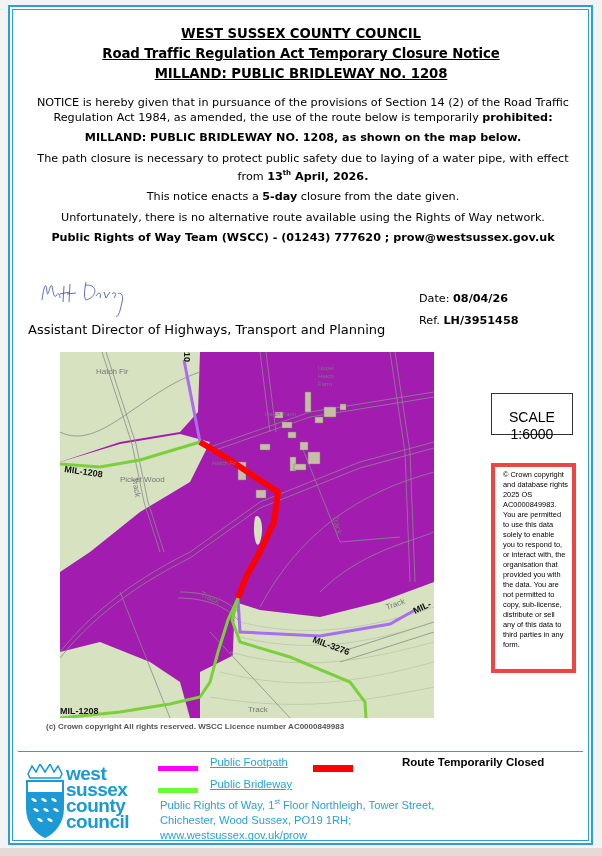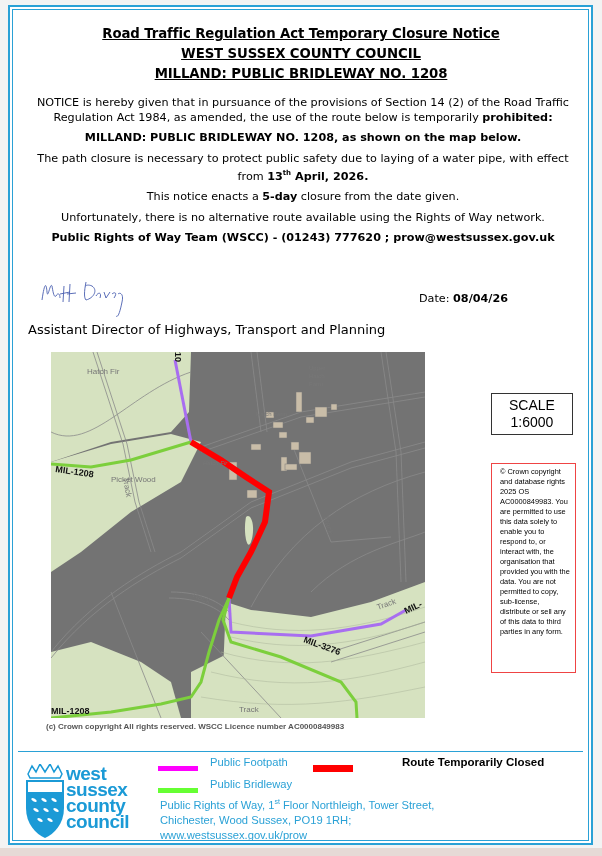--- a/index.html
+++ b/index.html
@@ -24,81 +24,82 @@
     .header div {
       font-weight: bold; font-size: 13.3px; text-decoration: underline; line-height: 20px;
       letter-spacing: -0.1px;
     }
     .body-text { position: absolute; left: 28px; top: 96px; width: 550px; font-size: 11.2px; line-height: 14.5px; }
     .body-text p { margin: 0 0 6px 0; text-align: center; }
     .bold { font-weight: bold; }
     .signature { position: absolute; left: 38px; top: 272px; width: 130px; height: 50px; }
     .date-block { position: absolute; left: 419px; top: 288px; font-size: 11.2px; line-height: 22px; }
     .assistant { position: absolute; left: 28px; top: 322px; font-size: 13px; }
-    .map { position: absolute; left: 51px; top: 352px; width: 374px; height: 366px; overflow: hidden; background: #737373; }
+    .map { position: absolute; left: 60px; top: 352px; width: 374px; height: 366px; overflow: hidden; background: #a21caf; }
     .map svg { display: block; }
     .map-credit {
       position: absolute; left: 46px; top: 722px; width: 374px; text-align: left;
       font-family: "Liberation Sans", sans-serif; font-size: 8px; font-weight: bold; color: #555;
     }
     .scale-box {
       position: absolute; left: 491px; top: 393px; width: 82px; height: 42px;
       border: 1px solid #333; text-align: center;
-      font-family: "Liberation Sans", sans-serif; font-size: 14px; line-height: 17px; padding-top: 3px;
+      font-family: "Liberation Sans", sans-serif; font-size: 14px; line-height: 17px; padding-top: 15px;
       box-sizing: border-box;
     }
     .copyright-box {
       position: absolute; left: 491px; top: 463px; width: 85px; height: 210px;
-      border: 1px solid #ef4444; padding: 3px 4px 3px 8px; box-sizing: border-box;
+      border: 4px solid #ef4444; padding: 3px 4px 3px 8px; box-sizing: border-box;
       font-family: "Liberation Sans", sans-serif; font-size: 7.4px; line-height: 10px;
     }
     .divider { position: absolute; left: 18px; top: 751px; width: 565px; height: 1px; background: #2aa1d6; }
     .legend-swatch { position: absolute; height: 5px; }
-    .legend-label { position: absolute; font-family: "Liberation Sans", sans-serif; font-size: 11.2px; color: #2aa1d6; }
+    .legend-label { position: absolute; font-family: "Liberation Sans", sans-serif; font-size: 11.2px; color: #2aa1d6; text-decoration: underline; }
     .legend-closed { position: absolute; font-family: "Liberation Sans", sans-serif; font-size: 11.5px; font-weight: bold; color: #000; padding-left: 28px; }
     .address {
       position: absolute; left: 160px; top: 794px; width: 330px;
       font-family: "Liberation Sans", sans-serif; font-size: 11.2px; line-height: 15px; color: #2aa1d6;
     }
     .address sup { font-size: 7px; }
     .logo { position: absolute; left: 24px; top: 764px; width: 120px; height: 76px; }
     .logo-text {
       position: absolute; left: 42px; top: 2px; font-family: "Liberation Sans", sans-serif;
       font-weight: bold; color: #1b9ad6; font-size: 19px; line-height: 16px; letter-spacing: -0.5px;
     }
   </style>
 </head>
 <body>
 
 <div class="page-border"></div>
 <div class="bottom-strip"></div>
 
 <div class="header">
+  <div>WEST SUSSEX COUNTY COUNCIL</div>
   <div>Road Traffic Regulation Act Temporary Closure Notice</div>
-  <div>WEST SUSSEX COUNTY COUNCIL</div>
   <div>MILLAND: PUBLIC BRIDLEWAY NO. 1208</div>
 </div>
 
 <div class="body-text">
   <p><span>NOTICE is hereby given that in pursuance of the provisions of Section 14 (2) of the Road Traffic Regulation Act 1984, as amended, the use of the route below is temporarily </span><span class="bold">prohibited:</span></p>
   <p class="bold">MILLAND: PUBLIC BRIDLEWAY NO. 1208, as shown on the map below.</p>
   <p><span>The path closure is necessary to protect public safety due to laying of a water pipe, with effect from </span><span class="bold"><span>13</span><sup style="font-size:7px">th</sup><span> April, 2026.</span></span></p>
   <p><span>This notice enacts a </span><span class="bold">5-day</span><span> closure from the date given.</span></p>
   <p>Unfortunately, there is no alternative route available using the Rights of Way network.</p>
   <p class="bold">Public Rights of Way Team (WSCC) - (01243) 777620 ; prow@westsussex.gov.uk</p>
 </div>
 
 <div class="signature">
   <svg width="130" height="50" viewBox="0 0 130 50">
     <path d="M4 28 C6 14 8 8 9 20 C10 28 12 10 14 14 C15 20 16 26 18 24 C20 20 22 22 22 26 M26 14 L25 30 M22 22 L32 20 M32 12 L31 30 M29 22 L38 21 M48 10 C46 20 46 26 48 28 C56 26 60 18 54 14 C50 12 46 14 48 14 M58 24 C60 20 64 20 62 26 M66 20 L68 26 L72 20 M74 22 C76 20 80 20 76 26 M80 22 C82 20 86 22 84 30 C82 40 80 46 78 44" fill="none" stroke="#4a5fb0" stroke-width="0.9"></path>
   </svg>
 </div>
 
 <div class="date-block">
   <div><span>Date: </span><b>08/04/26</b></div>
+  <div><span>Ref. </span><b>LH/3951458</b></div>
 </div>
 
 <div class="assistant">Assistant Director of Highways, Transport and Planning</div>
 
 <div class="map">
   <svg width="374" height="366" viewBox="0 0 374 366">
 
     <path d="M0 0 L140 0 L138 60 L120 80 L60 90 L0 110 Z" fill="#d6e2c0"></path>
     <path d="M0 110 L60 92 L120 82 L150 90 L130 130 L80 160 L30 200 L0 220 Z" fill="#d6e2c0"></path>
     <path d="M175 250 L200 258 L260 265 L320 250 L374 230 L374 366 L170 366 Z" fill="#d6e2c0"></path>

